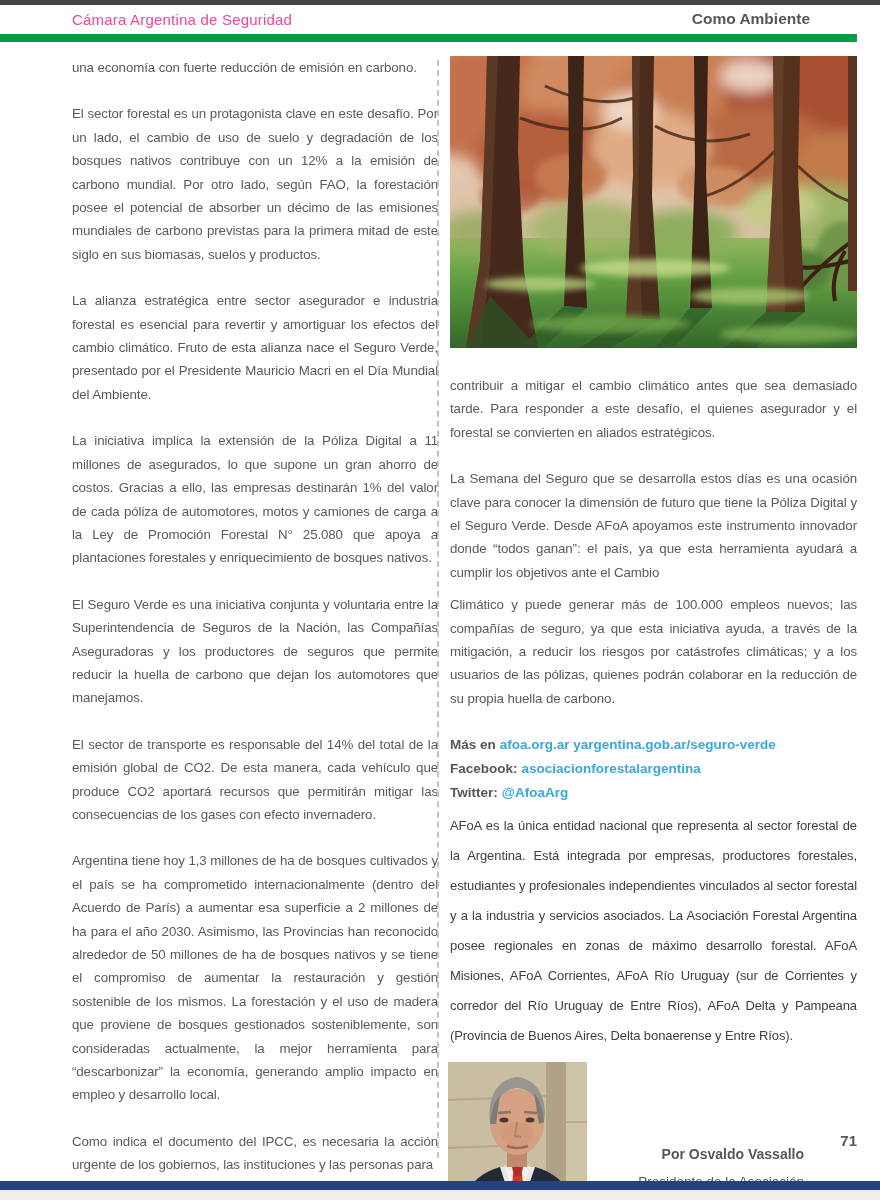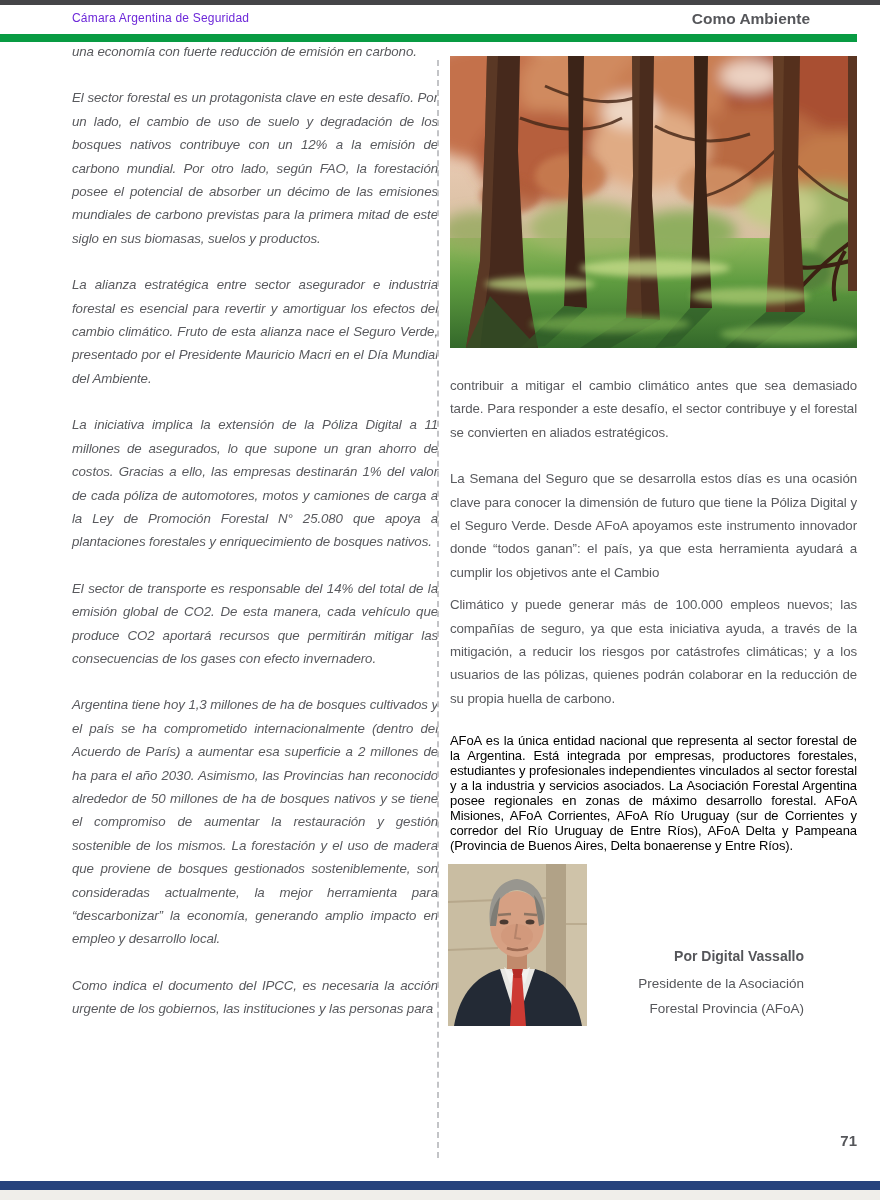--- a/index.html
+++ b/index.html
@@ -1,39 +1,39 @@
 <!DOCTYPE html>
 <html><head>
 <meta charset="utf-8">
 <style>
   html,body { margin:0; padding:0; background:#ffffff; }
   .page { position:relative; width:880px; height:1200px; overflow:hidden; background:#ffffff;
           font-family:"Liberation Sans", sans-serif; }
   .topbar { position:absolute; top:0; left:0; width:880px; height:5px; background:#454548; }
-  .h-left  { position:absolute; left:72px; top:11px; font-size:12px; color:#6d28d9; letter-spacing:0.2px; }
+  .h-left  { position:absolute; left:72px; top:11px; font-size:15px; color:#ec4899; letter-spacing:0.2px; }
   .h-right { position:absolute; right:70px; top:10px; font-size:15.5px; font-weight:bold; color:#55565a; }
   .green-rule { position:absolute; top:34px; left:0; width:857px; height:8px; background:#089b43; }
 
-  .col-left  { position:absolute; left:72px;  top:40px; width:366px;font-style:italic; }
+  .col-left  { position:absolute; left:72px;  top:56px; width:366px; }
   .col-right { position:absolute; left:450px; top:56px; width:407px; }
   .divider { position:absolute; left:437px; top:60px; height:1098px; width:0;
              border-left:2px dashed #c3c4c7; }
 
   p.body { margin:0 0 23px 0; font-size:13.3px; line-height:23.4px; text-align:justify;
            color:#595a5e; letter-spacing:-0.1px; }
   p.rp1 { margin-top:26px; }
   p.tightb { margin-bottom:9px; }
 
   .links { margin:2px 0 6px 0; }
   .link-line { font-size:13.5px; font-weight:bold; line-height:24px; color:#55565a; }
   .pfx { margin-right:4px; }
   a.lnk { color:#35a8dd; text-decoration:none; cursor:pointer; }
 
-  p.about { margin:6px 0 0 0; font-size:13px; line-height:15px; text-align:justify;
-            color:#000000; letter-spacing:-0.1px; }
+  p.about { margin:6px 0 0 0; font-size:13px; line-height:30px; text-align:justify;
+            color:#404040; letter-spacing:-0.1px; }
 
   .credit-row { position:relative; margin-top:11px; height:162px; }
   .portrait { position:absolute; left:-2px; top:0; width:139px; height:162px; display:block; }
   .author { position:absolute; right:53px; top:84px; text-align:right; color:#55565a; }
   .author .by { font-weight:bold; font-size:14px; margin-bottom:7px; }
   .author .t  { font-size:13.5px; line-height:25px;margin-left:27px; }
 
   .forest { display:block; width:407px; height:292px; }
 
   .page-number { position:absolute; right:23px; top:1132px; font-size:15px; font-weight:bold; color:#55565a; }
@@ -48,20 +48,21 @@
   <div class="topbar"></div>
   <span class="h-left">Cámara Argentina de Seguridad</span>
   <span class="h-right">Como Ambiente</span>
   <div class="green-rule"></div>
 
   <div class="col-left">
     <p class="body">una economía con fuerte reducción de emisión en carbono.</p>
     <p class="body">El sector forestal es un protagonista clave en este desafío. Por un lado, el cambio de uso de suelo y degradación de los bosques nativos contribuye con un 12% a la emisión de carbono mundial. Por otro lado, según FAO, la forestación posee el potencial de absorber un décimo de las emisiones mundiales de carbono previstas para la primera mitad de este siglo en sus biomasas, suelos y productos.</p>
     <p class="body">La alianza estratégica entre sector asegurador e industria forestal es esencial para revertir y amortiguar los efectos del cambio climático. Fruto de esta alianza nace el Seguro Verde, presentado por el Presidente Mauricio Macri en el Día Mundial del Ambiente.</p>
     <p class="body">La iniciativa implica la extensión de la Póliza Digital a 11 millones de asegurados, lo que supone un gran ahorro de costos. Gracias a ello, las empresas destinarán 1% del valor de cada póliza de automotores, motos y camiones de carga a la Ley de Promoción Forestal N° 25.080 que apoya a plantaciones forestales y enriquecimiento de bosques nativos.</p>
+    <p class="body">El Seguro Verde es una iniciativa conjunta y voluntaria entre la Superintendencia de Seguros de la Nación, las Compañías Aseguradoras y los productores de seguros que permite reducir la huella de carbono que dejan los automotores que manejamos.</p>
     <p class="body">El sector de transporte es responsable del 14% del total de la emisión global de CO2. De esta manera, cada vehículo que produce CO2 aportará recursos que permitirán mitigar las consecuencias de los gases con efecto invernadero.</p>
     <p class="body">Argentina tiene hoy 1,3 millones de ha de bosques cultivados y el país se ha comprometido internacionalmente (dentro del Acuerdo de París) a aumentar esa superficie a 2 millones de ha para el año 2030. Asimismo, las Provincias han reconocido alrededor de 50 millones de ha de bosques nativos y se tiene el compromiso de aumentar la restauración y gestión sostenible de los mismos. La forestación y el uso de madera que proviene de bosques gestionados sosteniblemente, son consideradas actualmente, la mejor herramienta para “descarbonizar” la economía, generando amplio impacto en empleo y desarrollo local.</p>
     <p class="body">Como indica el documento del IPCC, es necesaria la acción urgente de los gobiernos, las instituciones y las personas para</p>
   </div>
 
   <div class="divider"></div>
 
   <div class="col-right">
 
     <svg class="forest" viewBox="0 0 407 292" preserveAspectRatio="none">
@@ -139,24 +140,35 @@
       </g>
       <g filter="url(#soft2)" opacity="0.8">
         <ellipse cx="205" cy="212" rx="75" ry="9" fill="#c6dc8a"></ellipse>
         <ellipse cx="90" cy="228" rx="55" ry="7" fill="#b9d37f"></ellipse>
         <ellipse cx="300" cy="240" rx="60" ry="8" fill="#a7c76f"></ellipse>
         <ellipse cx="160" cy="268" rx="80" ry="9" fill="#6fa24a"></ellipse>
         <ellipse cx="340" cy="278" rx="70" ry="9" fill="#7cae52"></ellipse>
       </g>
     </svg>
 
-    <p class="body rp1">contribuir a mitigar el cambio climático antes que sea demasiado tarde. Para responder a este desafío, el sector contribuye y el forestal se convierten en aliados estratégicos.</p>
+    <p class="body rp1">contribuir a mitigar el cambio climático antes que sea demasiado tarde. Para responder a este desafío, el quienes asegurador y el forestal se convierten en aliados estratégicos.</p>
     <p class="body tightb">La Semana del Seguro que se desarrolla estos días es una ocasión clave para conocer la dimensión de futuro que tiene la Póliza Digital y el Seguro Verde. Desde AFoA apoyamos este instrumento innovador donde “todos ganan”: el país, ya que esta herramienta ayudará a cumplir los objetivos ante el Cambio</p>
     <p class="body">Climático y puede generar más de 100.000 empleos nuevos; las compañías de seguro, ya que esta iniciativa ayuda, a través de la mitigación, a reducir los riesgos por catástrofes climáticas; y a los usuarios de las pólizas, quienes podrán colaborar en la reducción de su propia huella de carbono.</p>
 
+    <div class="links">
+      <div class="link-line">
+        <span class="pfx">Más en</span><a class="lnk">afoa.org.ar yargentina.gob.ar/seguro-verde</a>
+      </div>
+      <div class="link-line">
+        <span class="pfx">Facebook:</span><a class="lnk">asociacionforestalargentina</a>
+      </div>
+      <div class="link-line">
+        <span class="pfx">Twitter:</span><a class="lnk">@AfoaArg</a>
+      </div>
+    </div>
 
     <p class="about">AFoA es la única entidad nacional que representa al sector forestal de la Argentina. Está integrada por empresas, productores forestales, estudiantes y profesionales independientes vinculados al sector forestal y a la industria y servicios asociados. La Asociación Forestal Argentina posee regionales en zonas de máximo desarrollo forestal. AFoA Misiones, AFoA Corrientes, AFoA Río Uruguay (sur de Corrientes y corredor del Río Uruguay de Entre Ríos), AFoA Delta y Pampeana (Provincia de Buenos Aires, Delta bonaerense y Entre Ríos).</p>
 
     <div class="credit-row">
       <svg class="portrait" viewBox="0 0 139 162" preserveAspectRatio="none">
         <rect width="139" height="162" fill="#c9bda2"></rect>
         <rect x="98" width="20" height="162" fill="#a8997d" opacity="0.75"></rect>
         <rect x="118" width="21" height="162" fill="#cfc3a9"></rect>
         <line x1="0" y1="38" x2="98" y2="34" stroke="#b7a88c" stroke-width="2"></line>
         <line x1="0" y1="86" x2="50" y2="84" stroke="#b7a88c" stroke-width="2"></line>
@@ -174,21 +186,21 @@
         <path d="M42,62 C43,50 46,40 52,33 L48,62 Z" fill="#7e7c75"></path>
         <path d="M96,60 C95,48 92,38 86,31 L91,62 Z" fill="#7e7c75"></path>
         <ellipse cx="56" cy="58" rx="4.5" ry="2.5" fill="#4a3a32"></ellipse>
         <ellipse cx="82" cy="58" rx="4.5" ry="2.5" fill="#4a3a32"></ellipse>
         <path d="M50,51 L63,50" stroke="#8c7463" stroke-width="2.5" fill="none"></path>
         <path d="M76,50 L89,51" stroke="#8c7463" stroke-width="2.5" fill="none"></path>
         <path d="M69,60 L67,74 L73,75" stroke="#b5836a" stroke-width="2" fill="none"></path>
         <path d="M59,84 Q69,88 80,84" stroke="#9c6a52" stroke-width="2.5" fill="none"></path>
       </svg>
       <div class="author">
-        <div class="by">Por Digital Vassallo</div>
+        <div class="by">Por Osvaldo Vassallo</div>
         <div class="t">Presidente de la Asociación</div>
         <div class="t">Forestal Provincia (AFoA)</div>
       </div>
     </div>
   </div>
 
   <div class="page-number">71</div>
   <div class="footer-bar"></div>
   <div class="footer-strip"></div>
 </div>

